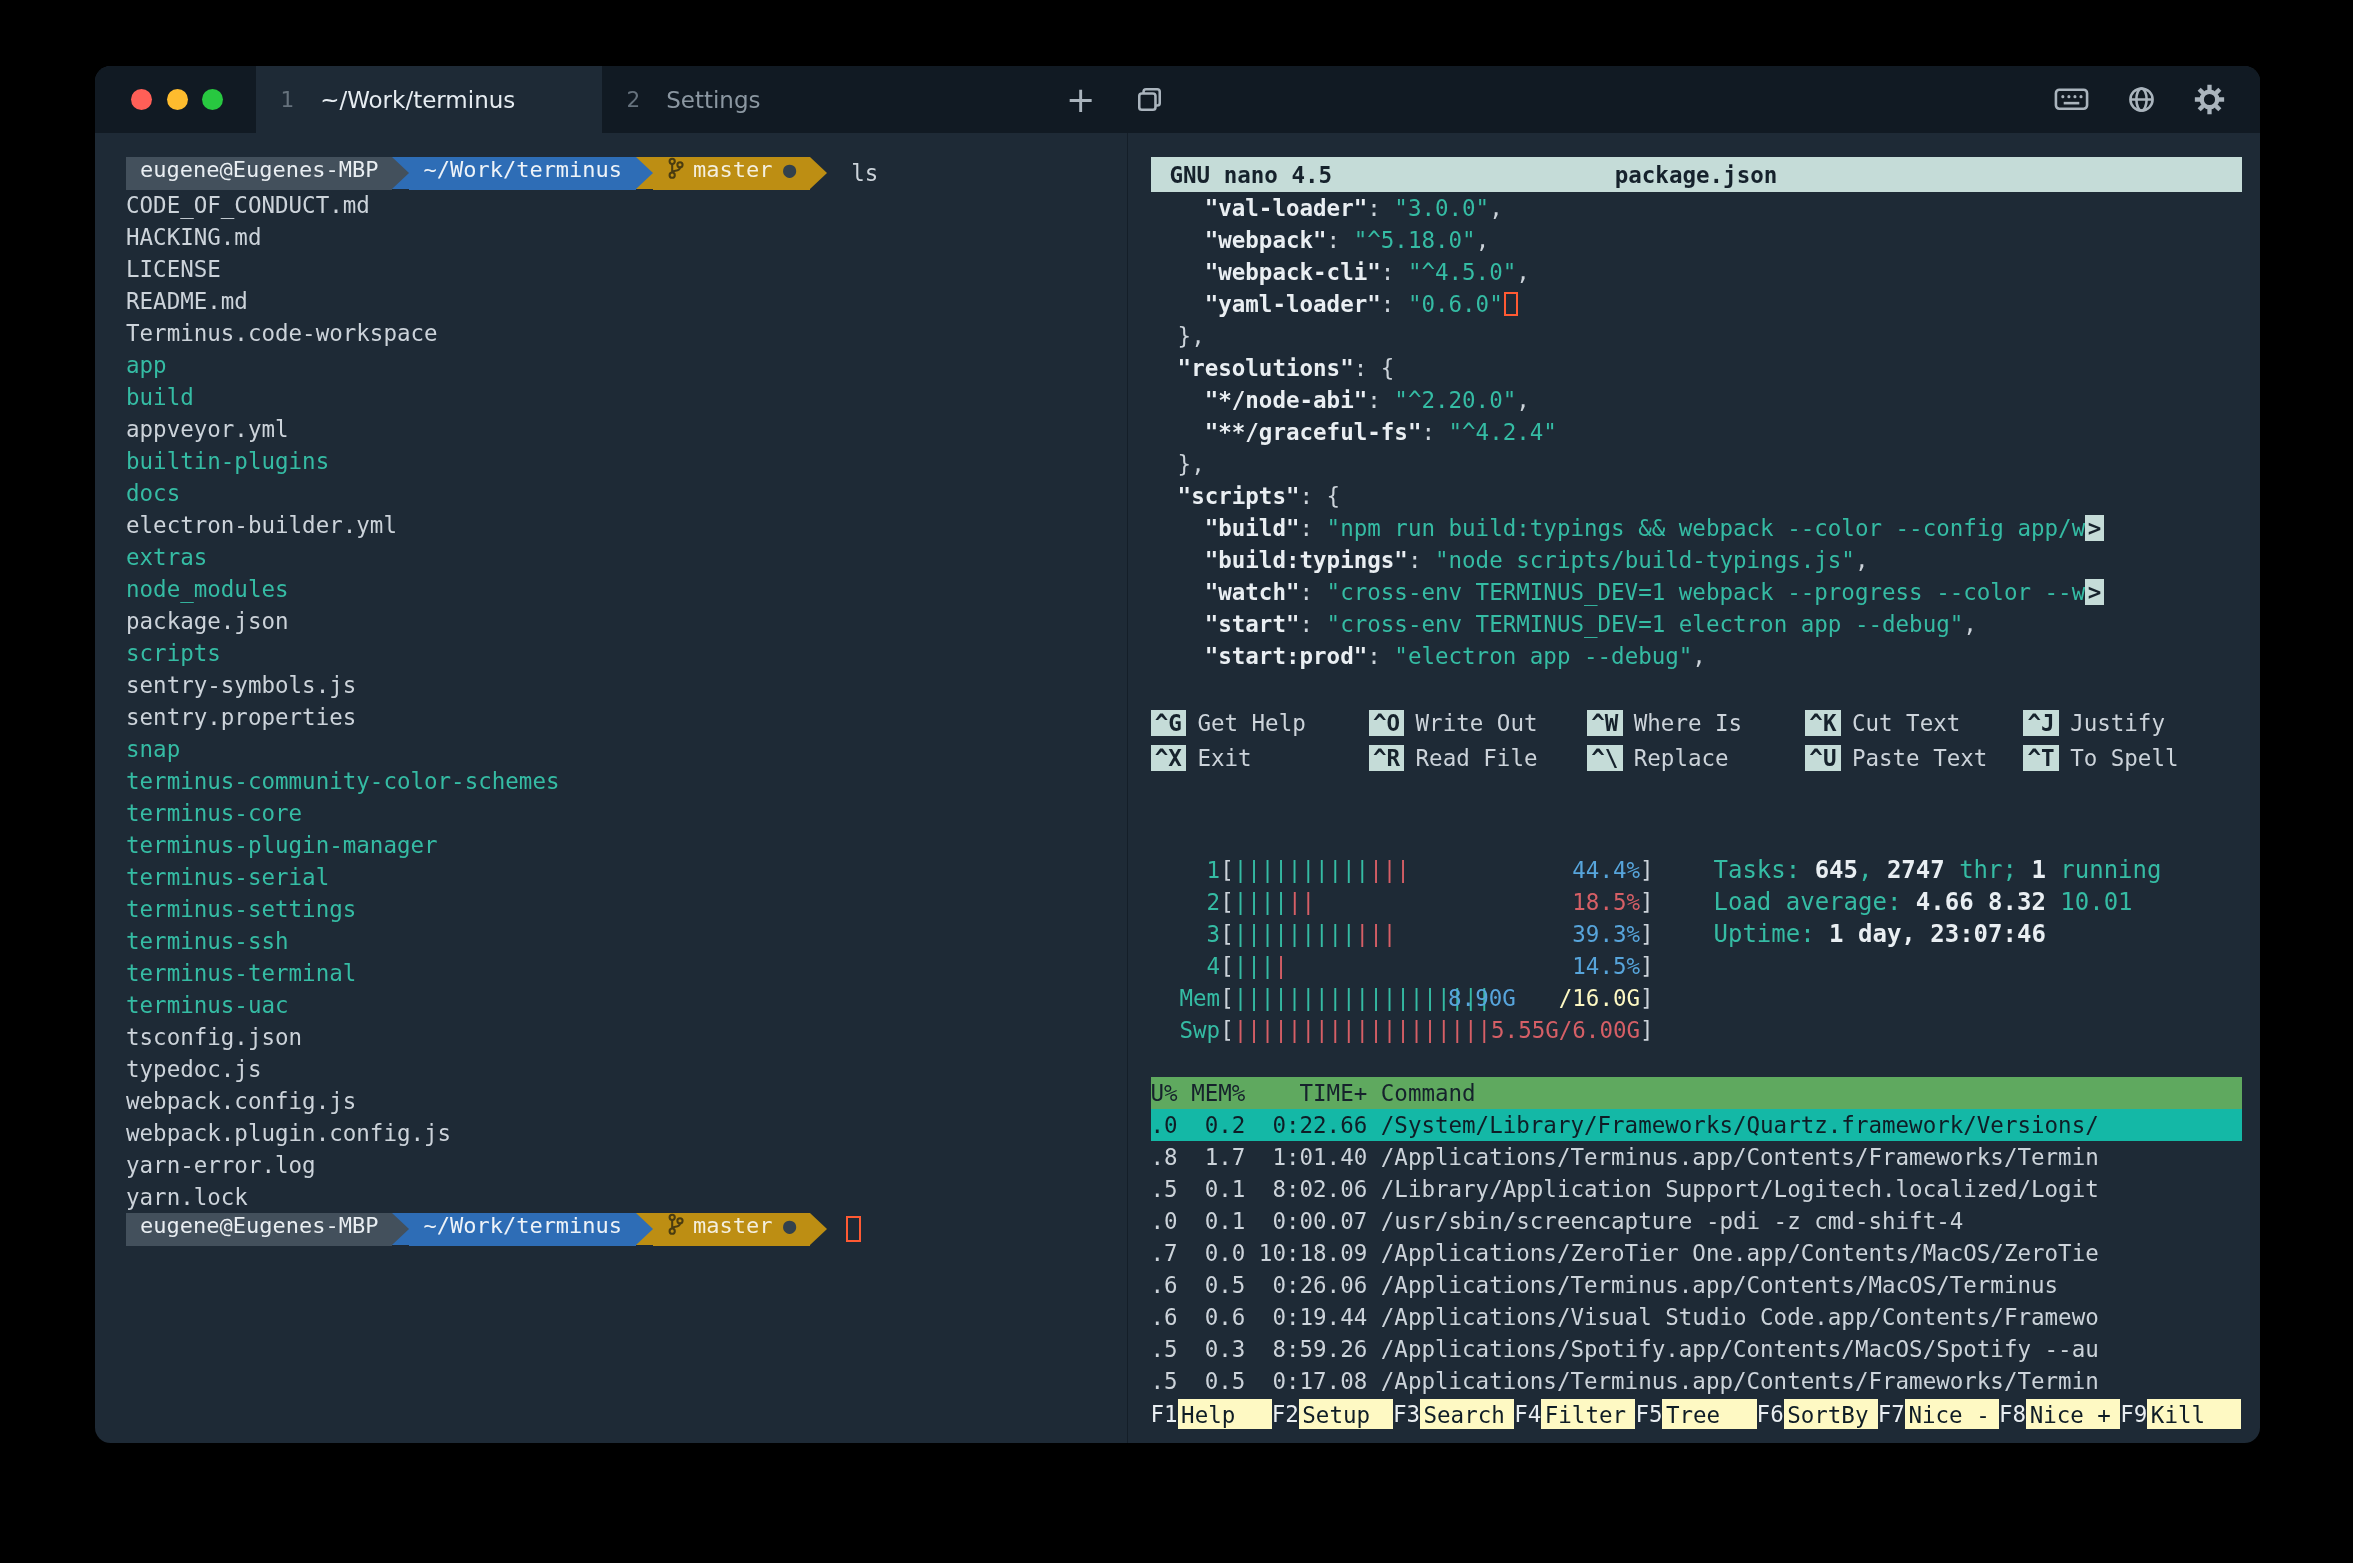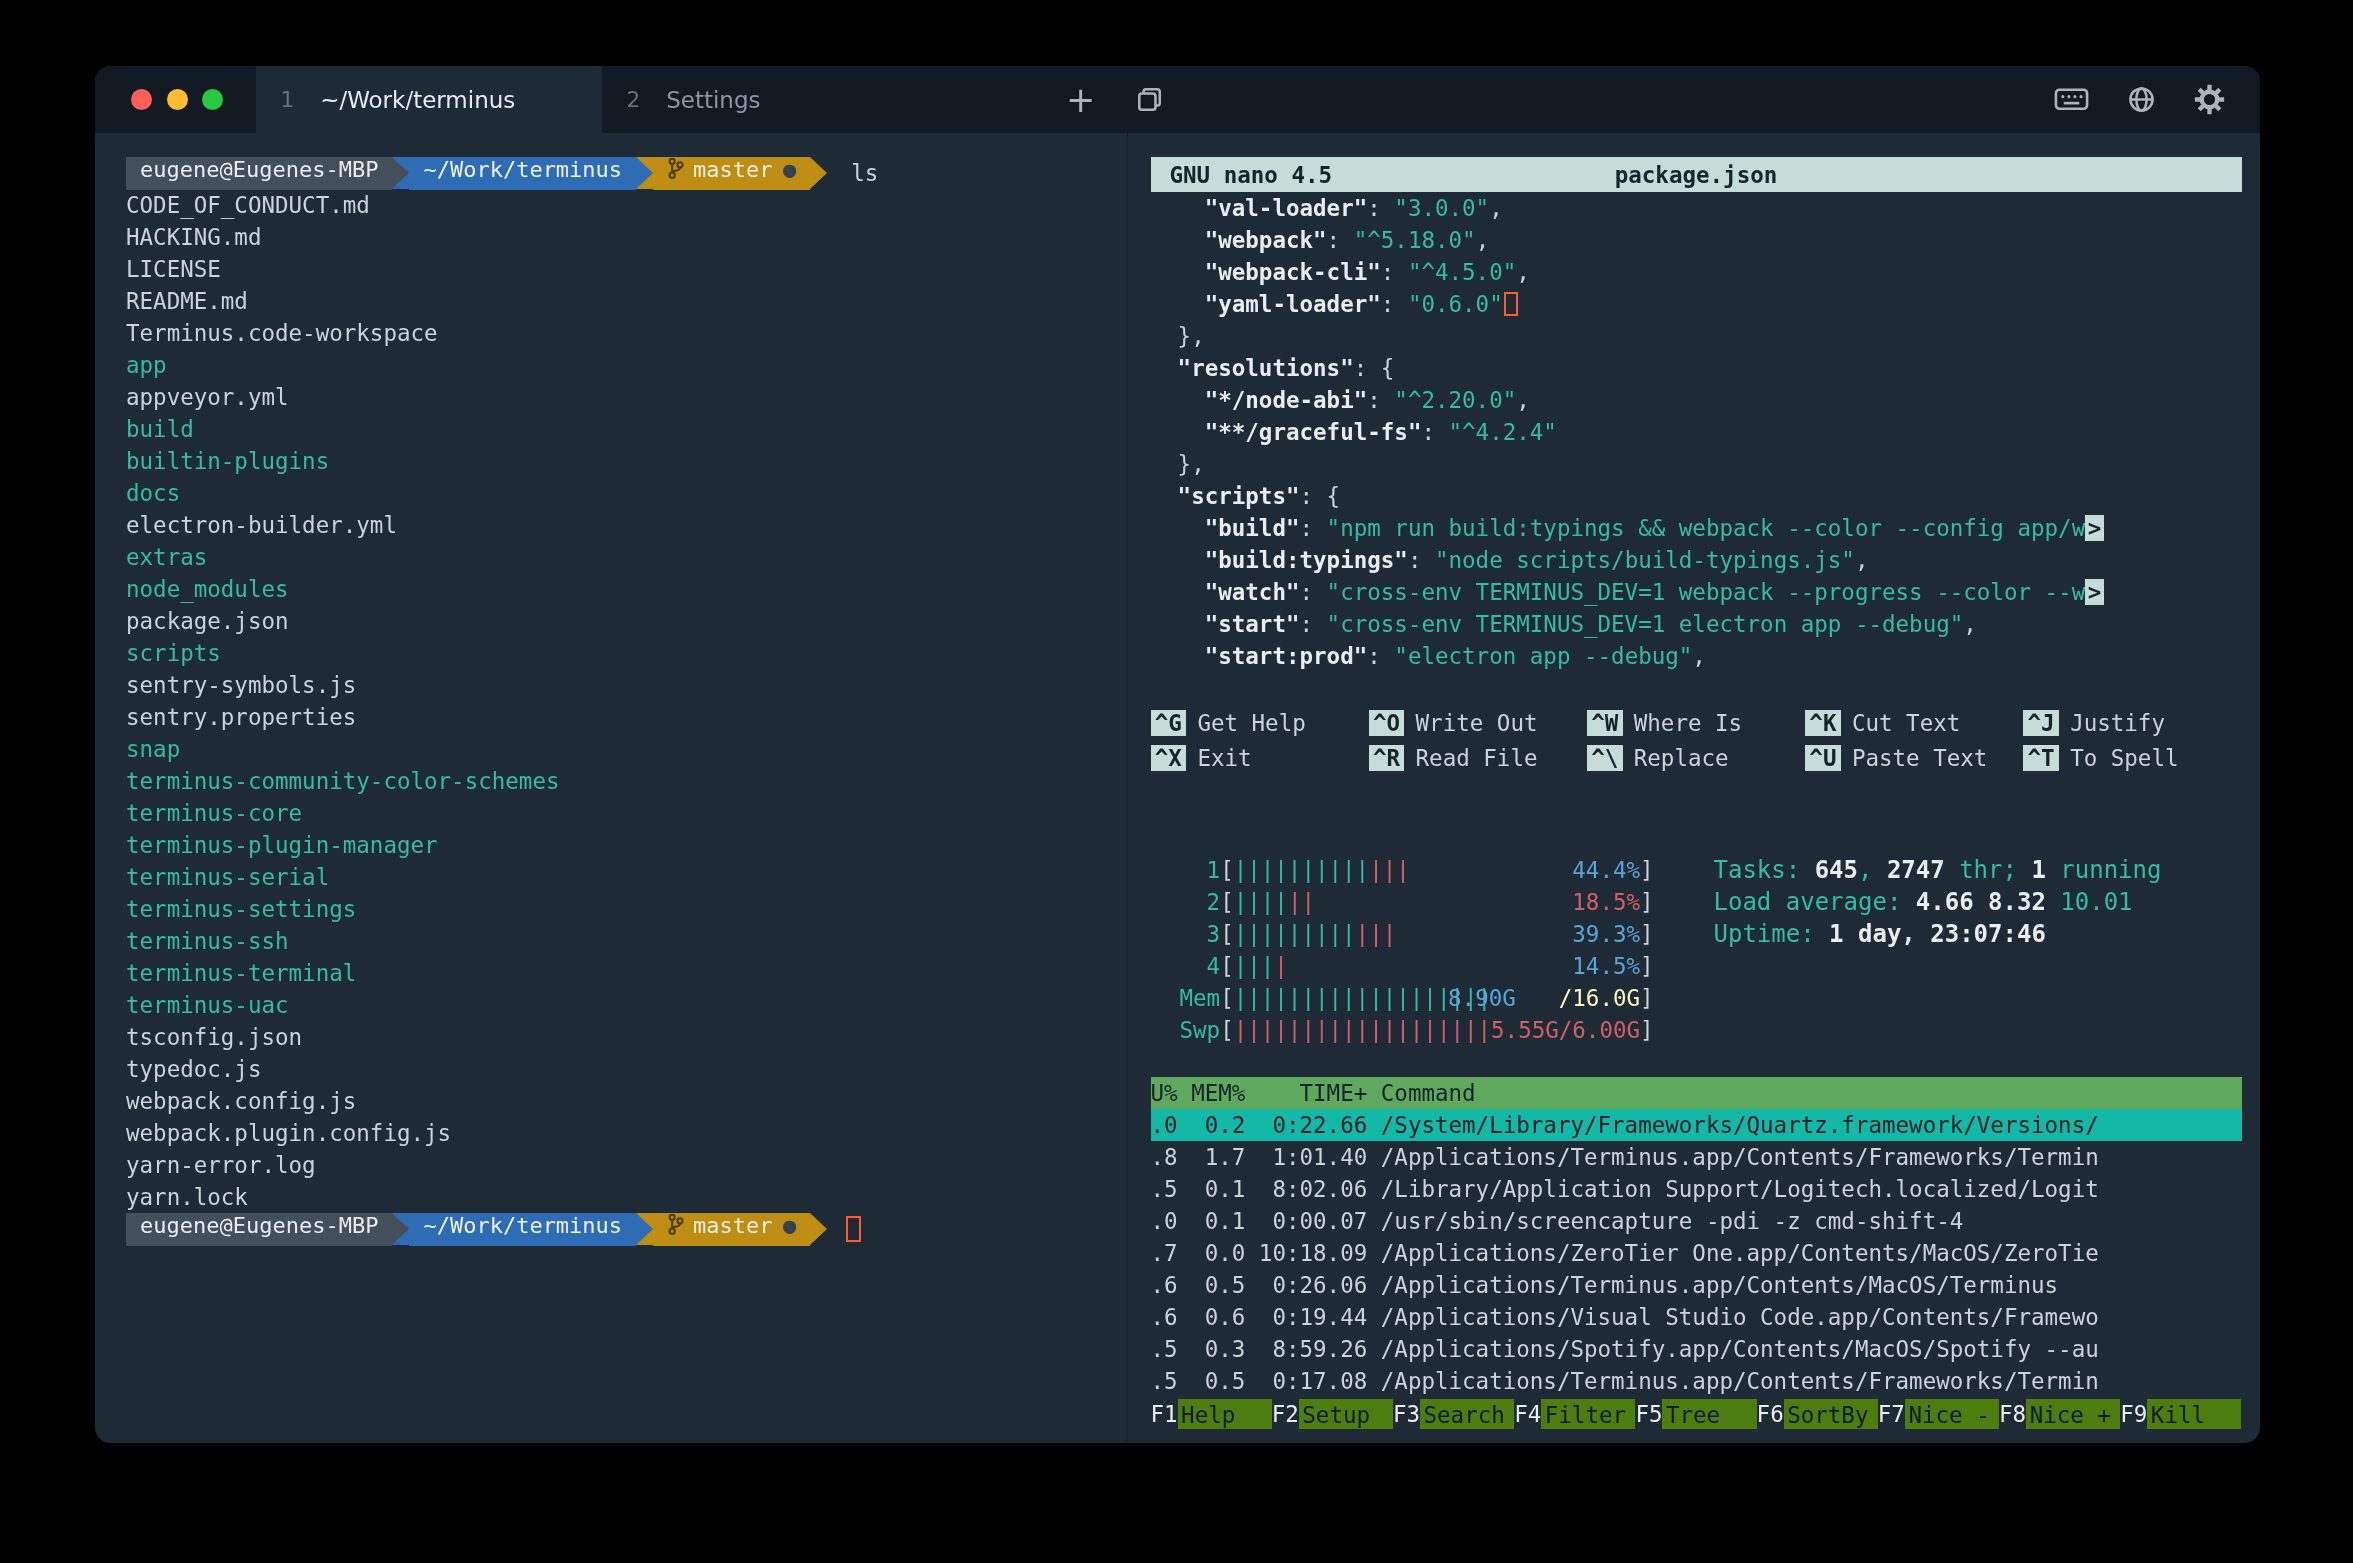--- a/index.html
+++ b/index.html
@@ -87,21 +87,21 @@
 
   .ptable { margin-top:31px; }
   .prow { height:32px; line-height:32px; white-space:pre; font-size:22.5px;
           color:#ccd3da; overflow:hidden; }
   .prow.header { background:#5fa95f; color:#16222c; }
   .prow.selected { background:#14b8a6; color:#0f1d26; }
 
   .fkeys { display:flex; height:33px; margin-top:0; }
   .fitem { flex:1; display:flex; align-items:center; height:33px; font-size:22.5px; white-space:pre; }
   .fnum { color:#e9eef2; }
-  .faction { flex:1; background:#4d7c0f; color:#0f1d26; padding-left:3.5px; height:30px; line-height:33px; }
+  .faction { flex:1; background:#fef9c3; color:#0f1d26; padding-left:3.5px; height:30px; line-height:33px; }
 
   svg { display:block; }
 </style>
 </head>
 <body>
 
 <div class="window">
 
   <div class="tabbar">
     <div class="lights">
@@ -178,22 +178,22 @@
             </svg><span>master</span><span class="gitdot">●</span></span><span class="tri g2t"></span><span class="cmd">ls</span>
       </div>
 
       <div>
           <div class="lsline">CODE_OF_CONDUCT.md</div>
           <div class="lsline">HACKING.md</div>
           <div class="lsline">LICENSE</div>
           <div class="lsline">README.md</div>
           <div class="lsline">Terminus.code-workspace</div>
           <div class="lsline dir">app</div>
+          <div class="lsline dir">build</div>
           <div class="lsline">appveyor.yml</div>
-          <div class="lsline dir">build</div>
           <div class="lsline dir">builtin-plugins</div>
           <div class="lsline dir">docs</div>
           <div class="lsline">electron-builder.yml</div>
           <div class="lsline dir">extras</div>
           <div class="lsline dir">node_modules</div>
           <div class="lsline">package.json</div>
           <div class="lsline dir">scripts</div>
           <div class="lsline">sentry-symbols.js</div>
           <div class="lsline">sentry.properties</div>
           <div class="lsline dir">snap</div>

